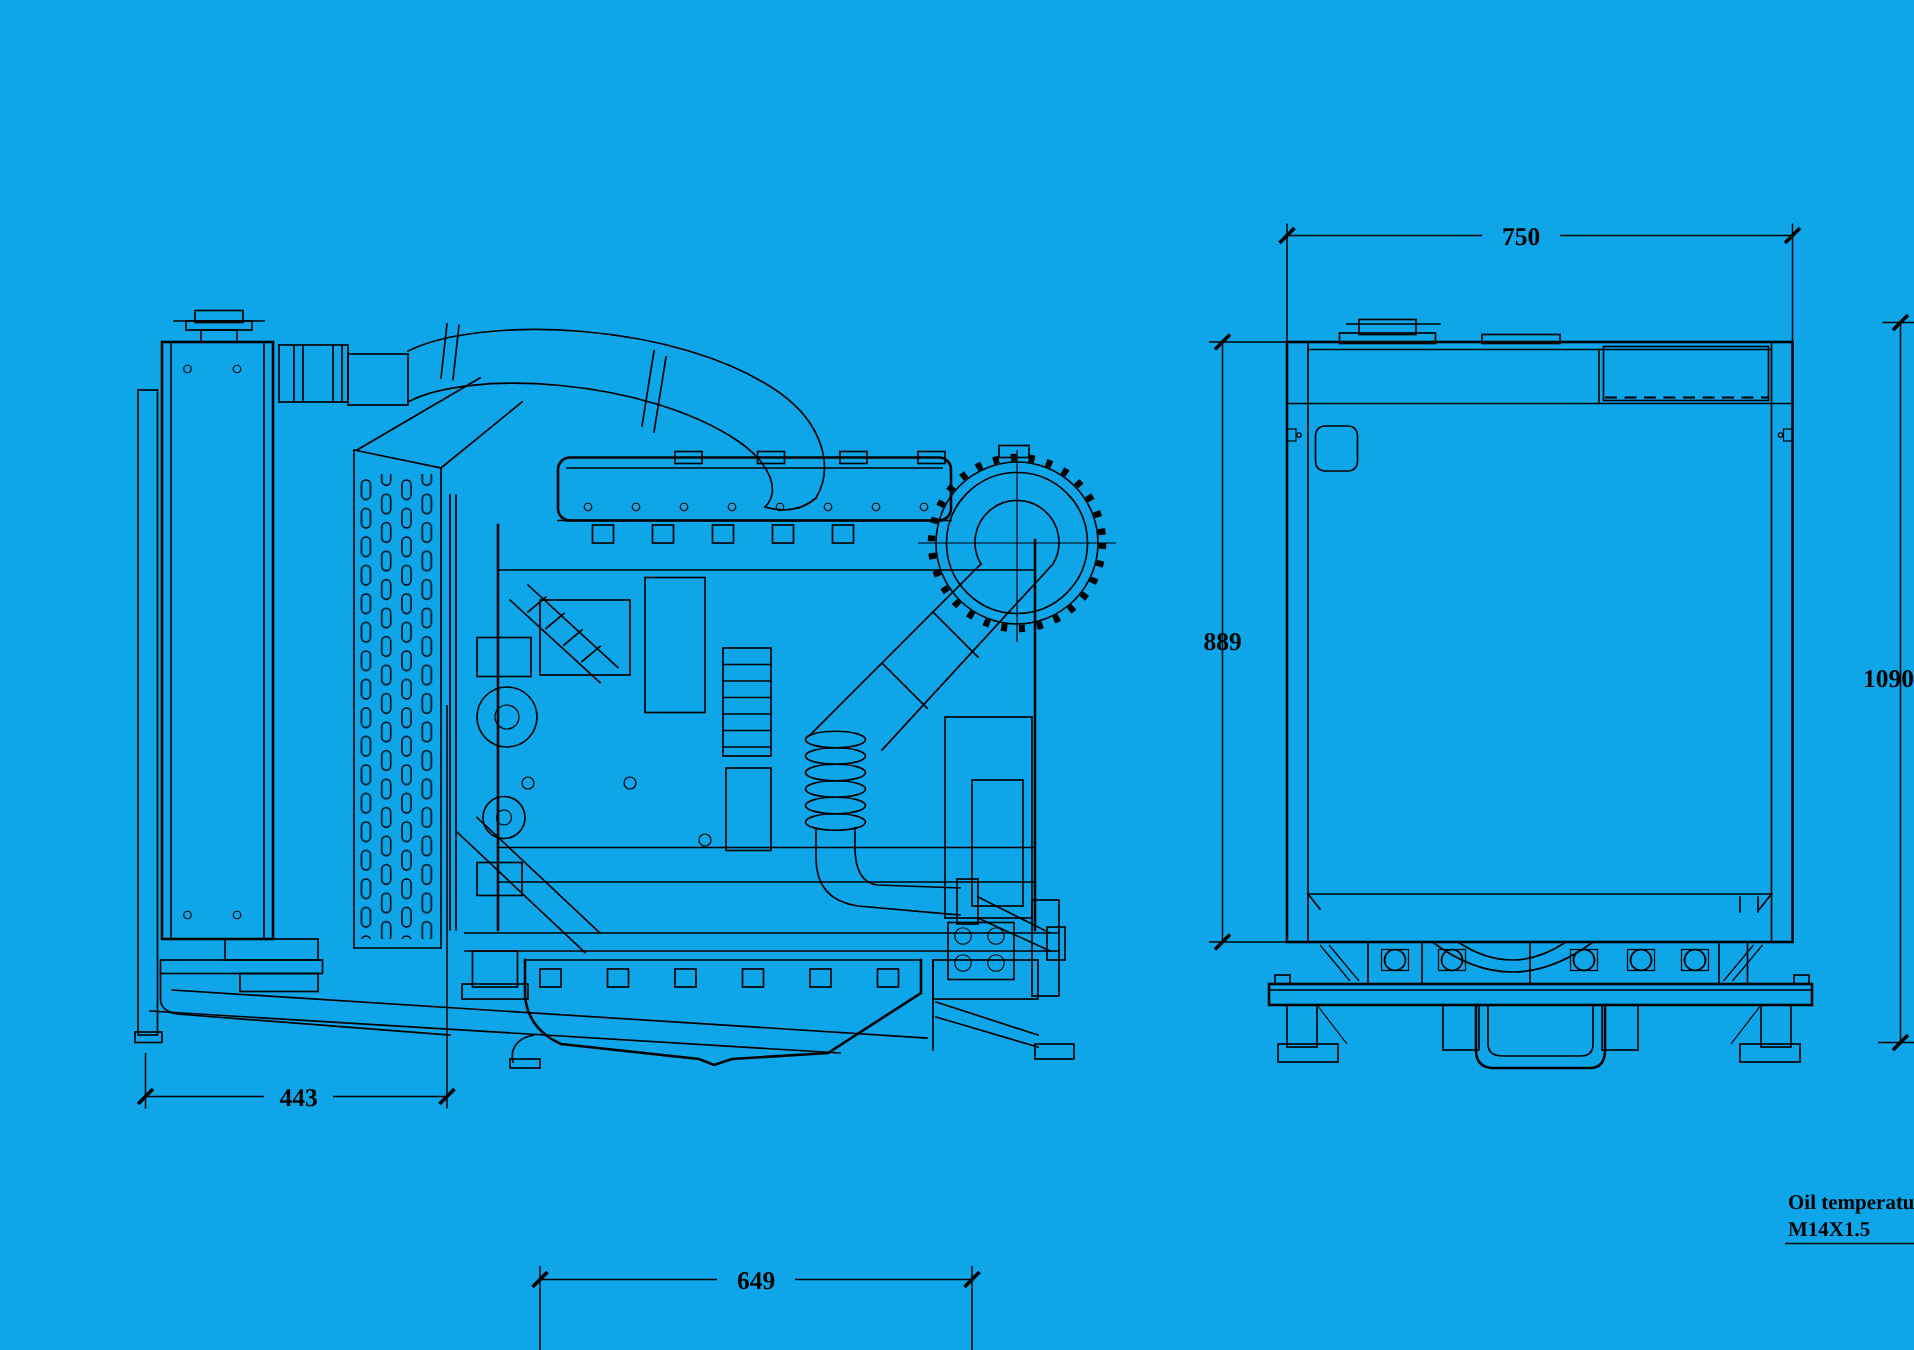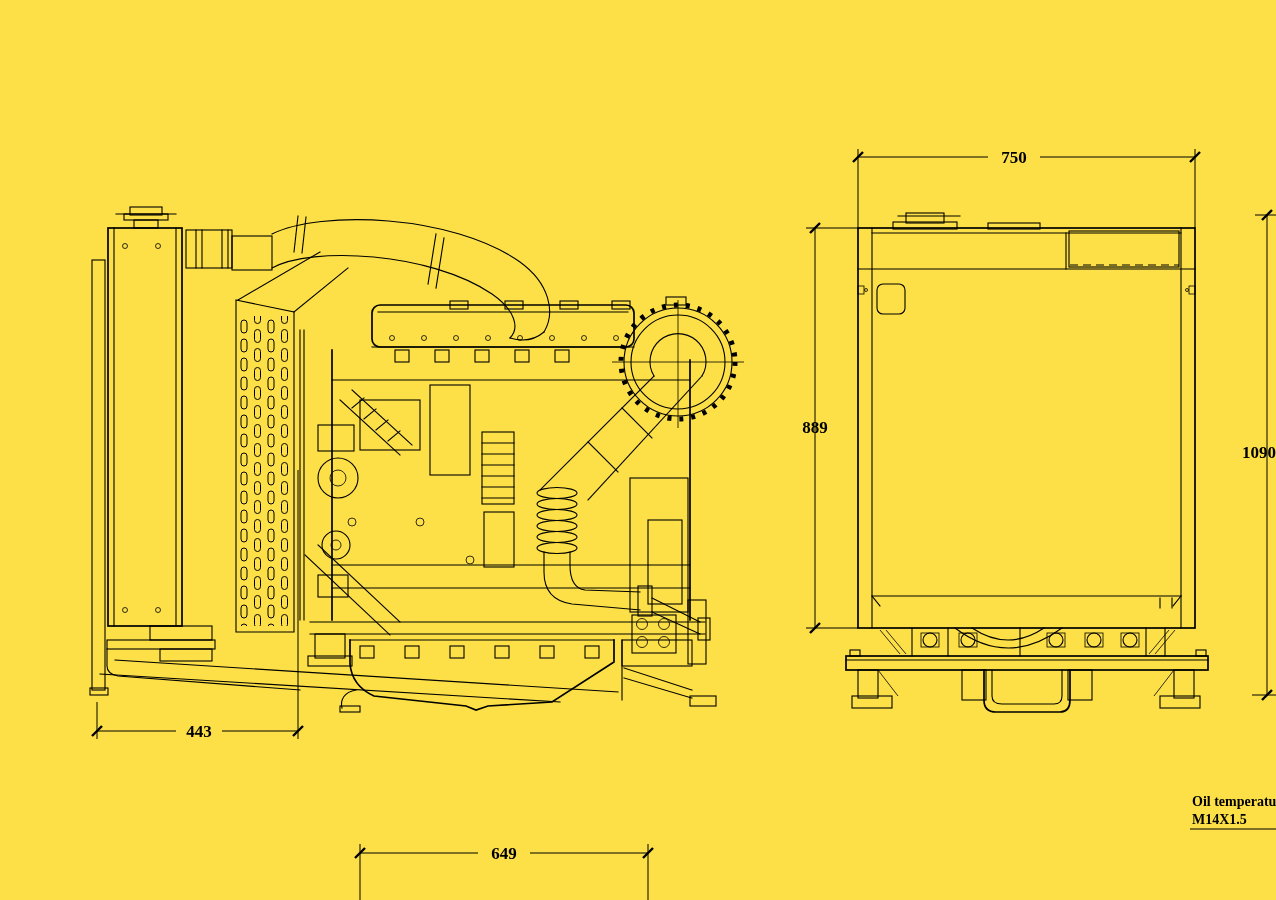--- a/index.html
+++ b/index.html
@@ -1,16 +1,16 @@
 <!DOCTYPE html>
 <html><head>
 <meta charset="utf-8">
 <style>
   html,body{margin:0;padding:0;background:#ffffff;}
-  #stage{position:relative;width:1276px;height:900px;overflow:hidden;background:#fde047;}
+  #stage{position:relative;width:1276px;height:900px;overflow:hidden;background:#0ea5e9;}
   svg{display:block;}
   .ln{fill:none;stroke:#000;stroke-width:1.1;stroke-linecap:square;}
   .thk{fill:none;stroke:#000;stroke-width:1.7;stroke-linecap:square;}
   .thin{fill:none;stroke:#000;stroke-width:0.8;}
   .dim{fill:none;stroke:#000;stroke-width:1;}
   .tick{fill:none;stroke:#000;stroke-width:2.4;}
   .dash{fill:none;stroke:#000;stroke-width:1.2;stroke-dasharray:8 5;}
   .rimdash{fill:none;stroke:#000;stroke-width:5;stroke-dasharray:4 8;}
   .dimtxt{font:bold 17px "Liberation Serif", serif;fill:#000;}
   .note{font:bold 14px "Liberation Serif", serif;fill:#000;}

